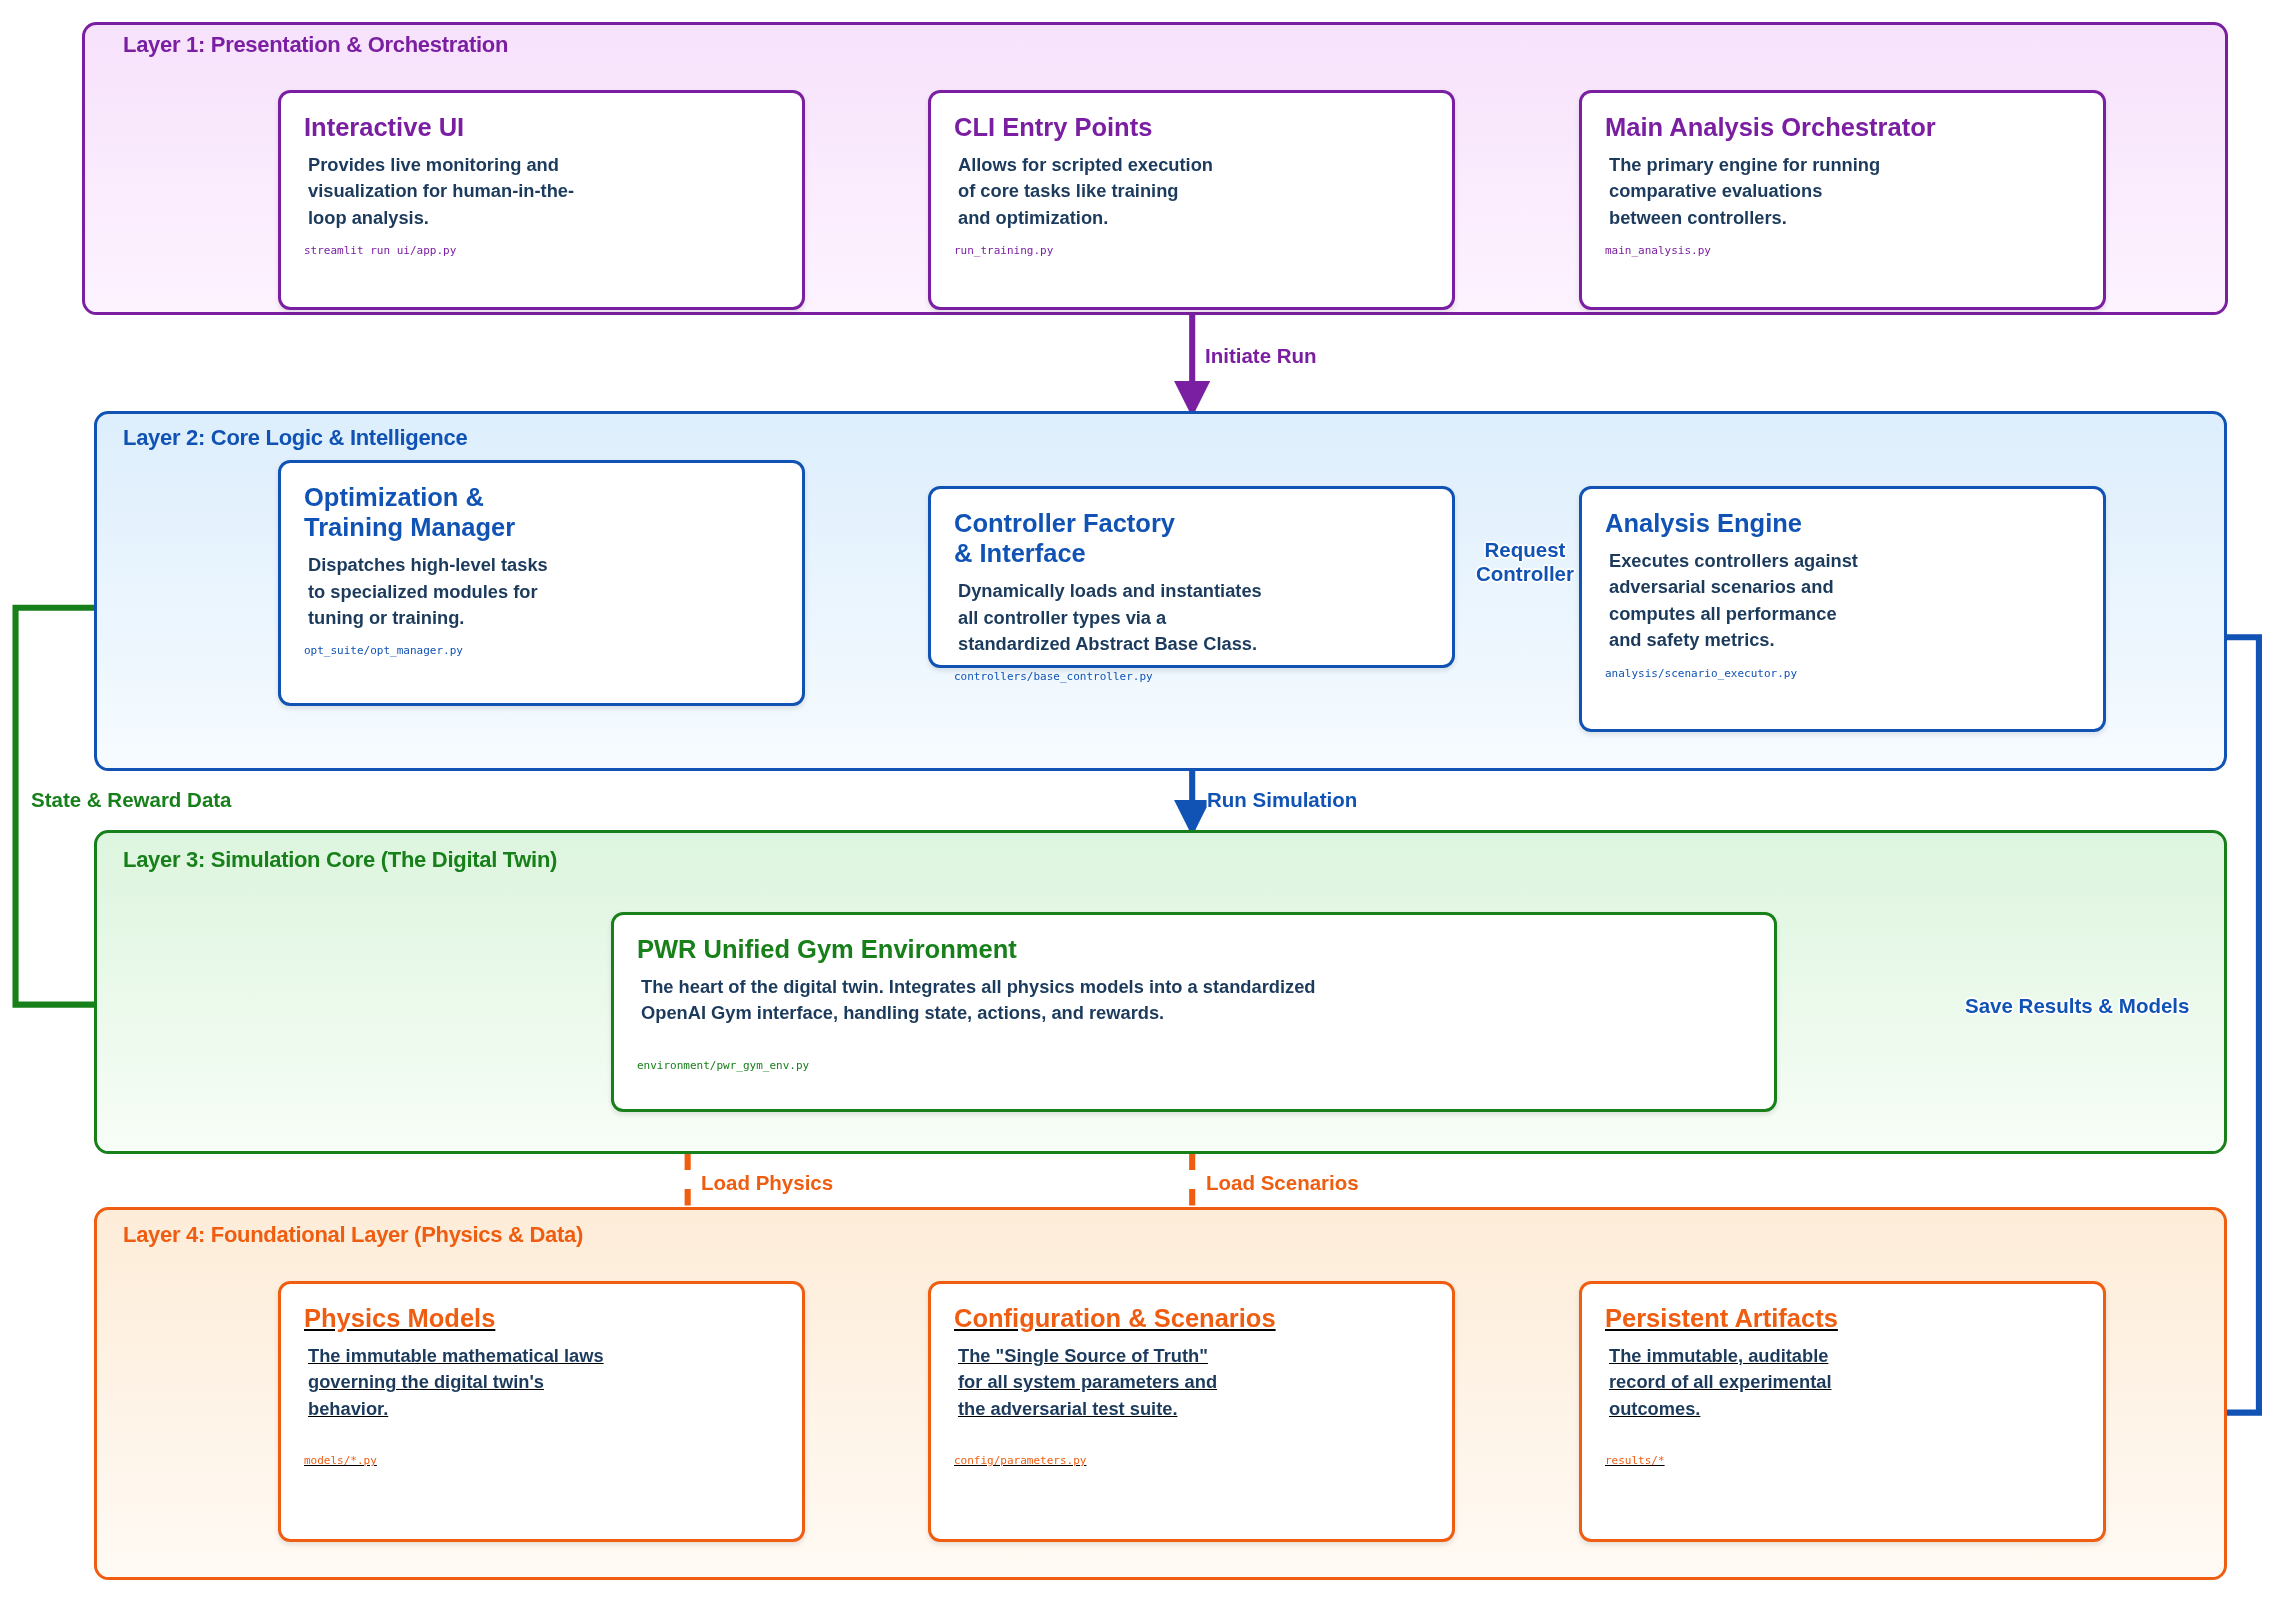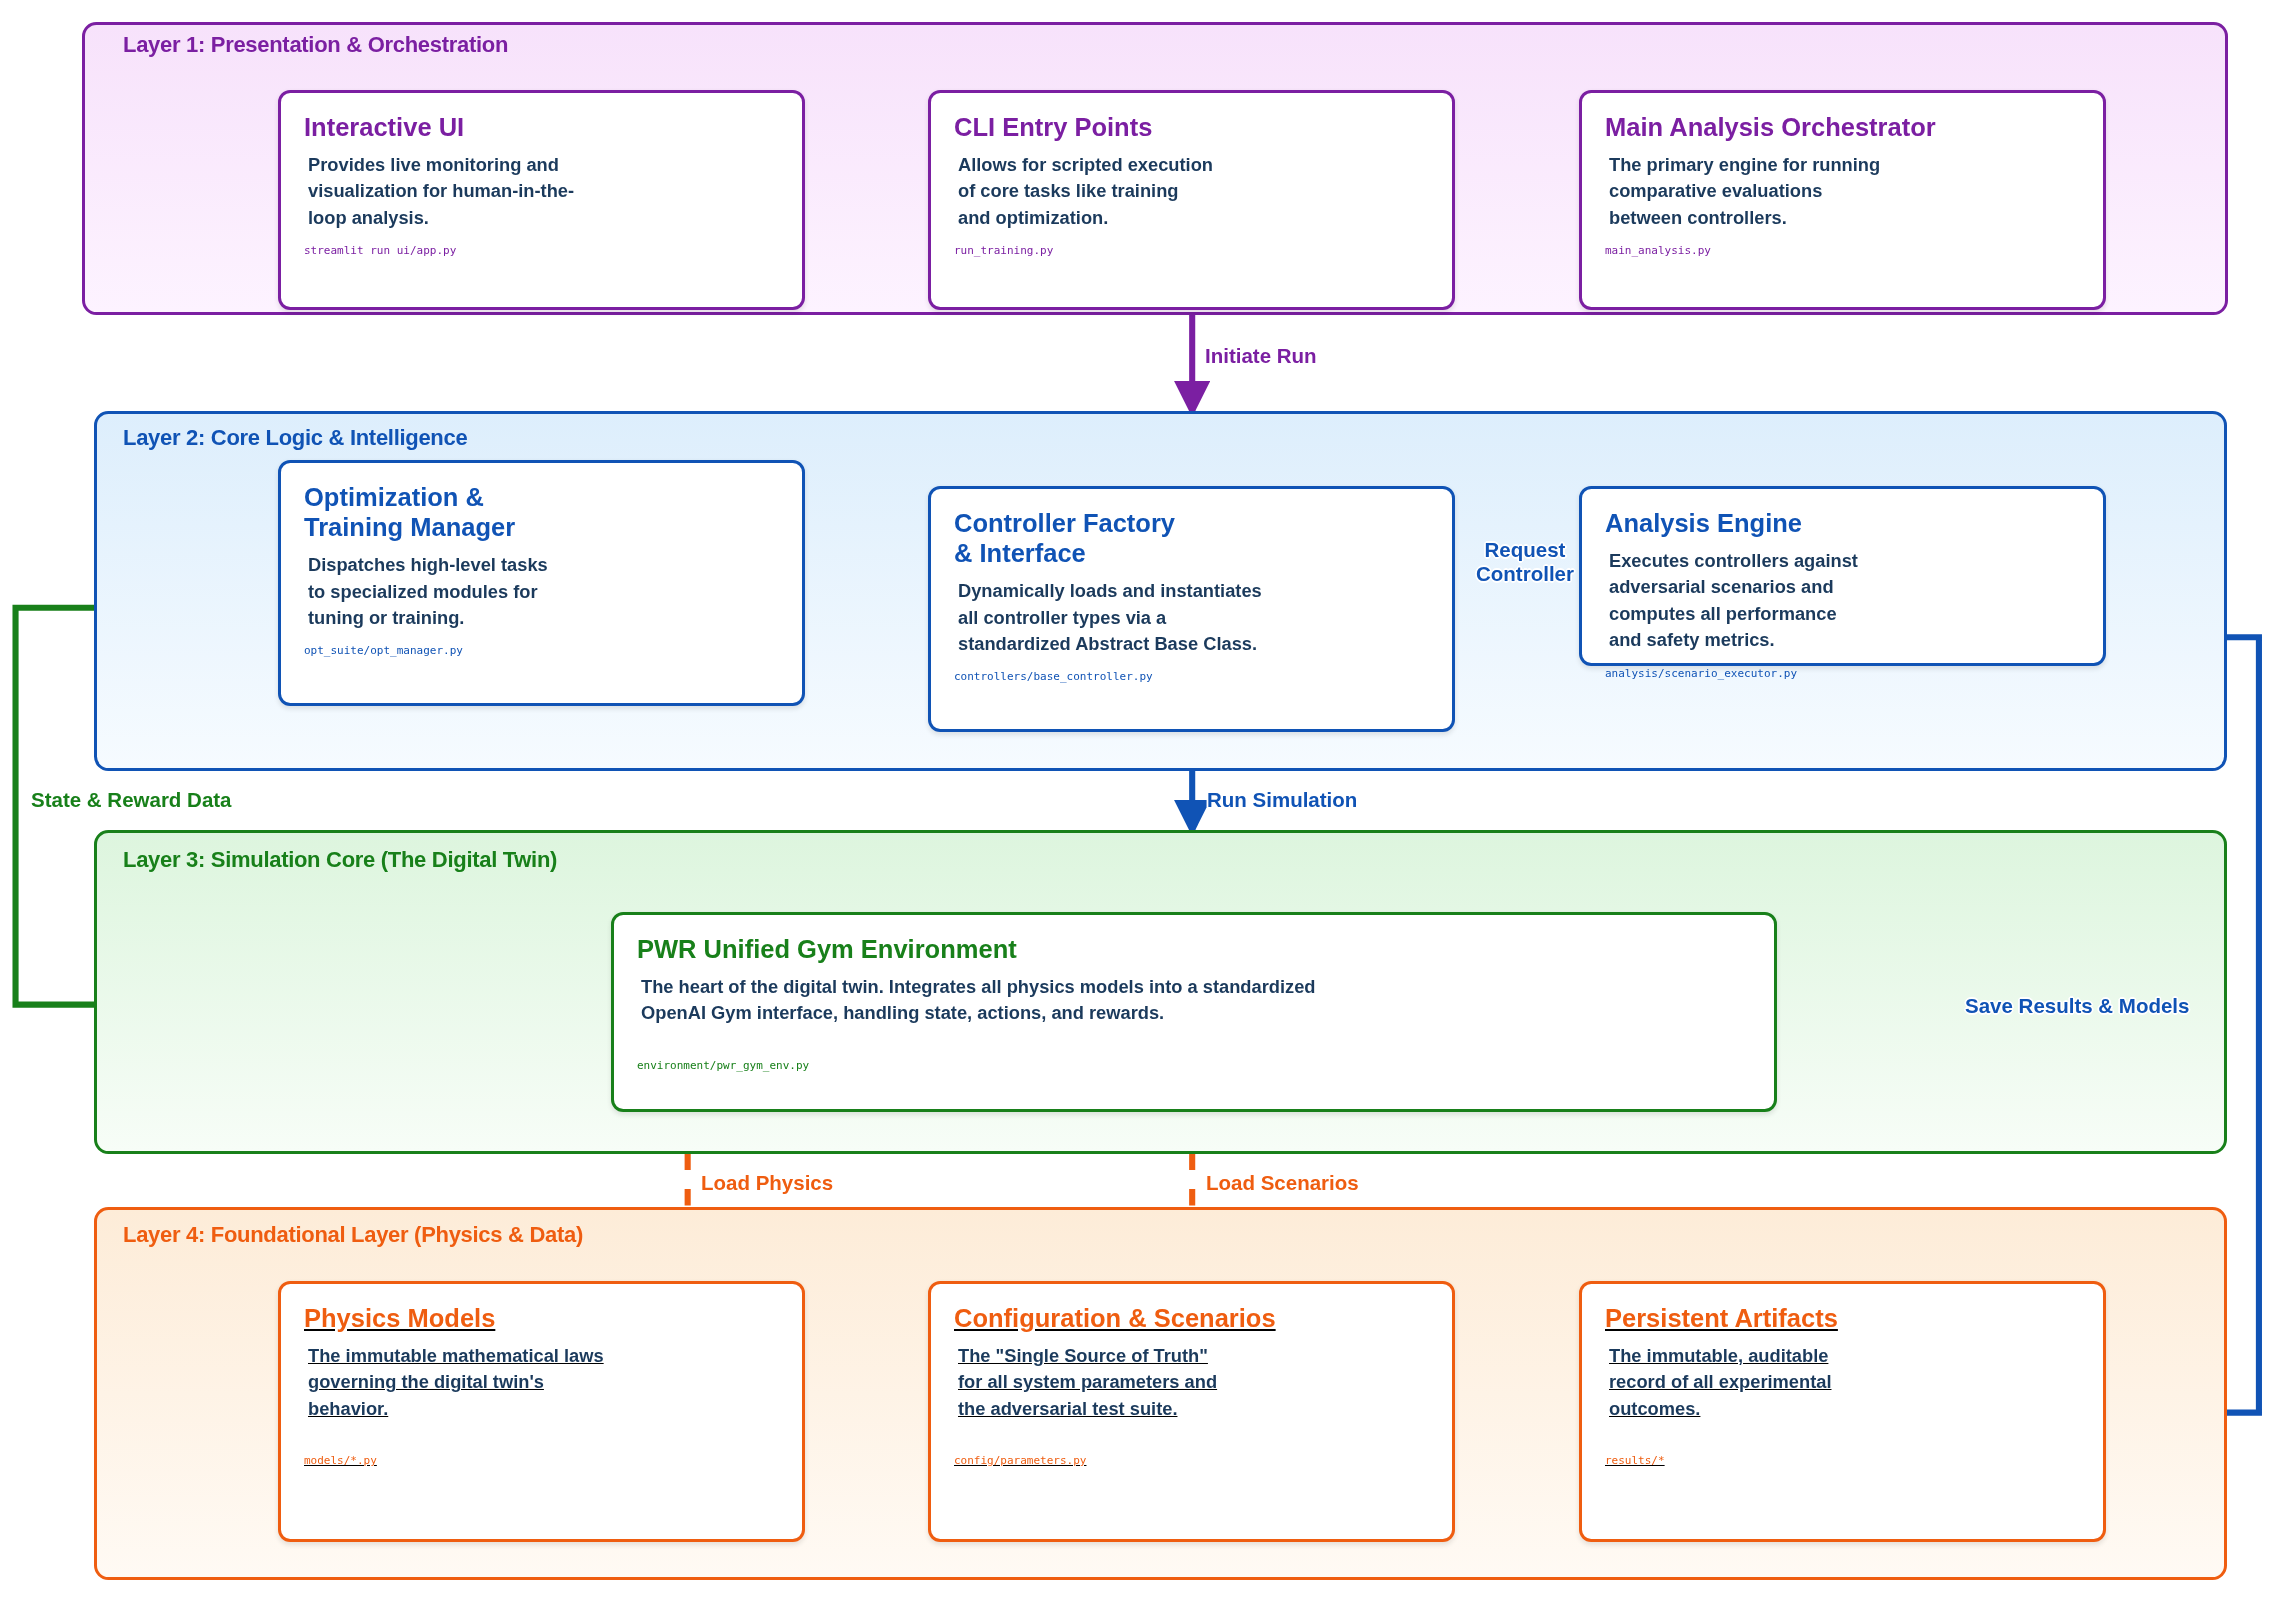--- a/index.html
+++ b/index.html
@@ -195,30 +195,30 @@
 
   <div class="card blue" style="left:278px; top:460px; width:527px; height:246px;">
     <div class="card-title">Optimization &amp;
 Training Manager</div>
     <div class="card-desc">Dispatches high-level tasks
 to specialized modules for
 tuning or training.</div>
     <div class="card-code">opt_suite/opt_manager.py</div>
   </div>
 
-  <div class="card blue" style="left:928px; top:486px; width:527px; height:246px;">
+  <div class="card blue" style="left:928px; top:486px; width:527px; height:182px;">
     <div class="card-title">Controller Factory
 &amp; Interface</div>
     <div class="card-desc">Dynamically loads and instantiates
 all controller types via a
 standardized Abstract Base Class.</div>
     <div class="card-code">controllers/base_controller.py</div>
   </div>
 
-  <div class="card blue" style="left:1579px; top:486px; width:527px; height:180px;">
+  <div class="card blue" style="left:1579px; top:486px; width:527px; height:246px;">
     <div class="card-title">Analysis Engine</div>
     <div class="card-desc">Executes controllers against
 adversarial scenarios and
 computes all performance
 and safety metrics.</div>
     <div class="card-code">analysis/scenario_executor.py</div>
   </div>
 
   <div class="edge-label blue" style="left:1453px; top:538px; width:144px; white-space:pre-line; text-align:center;">Request
 Controller</div>

